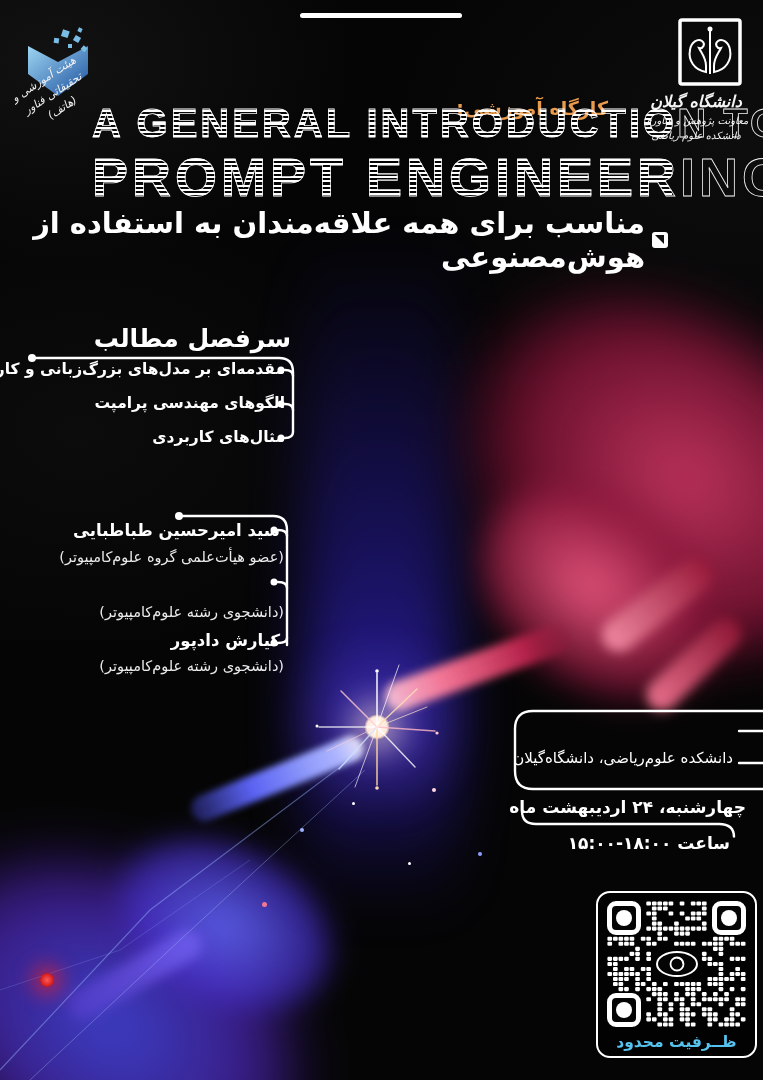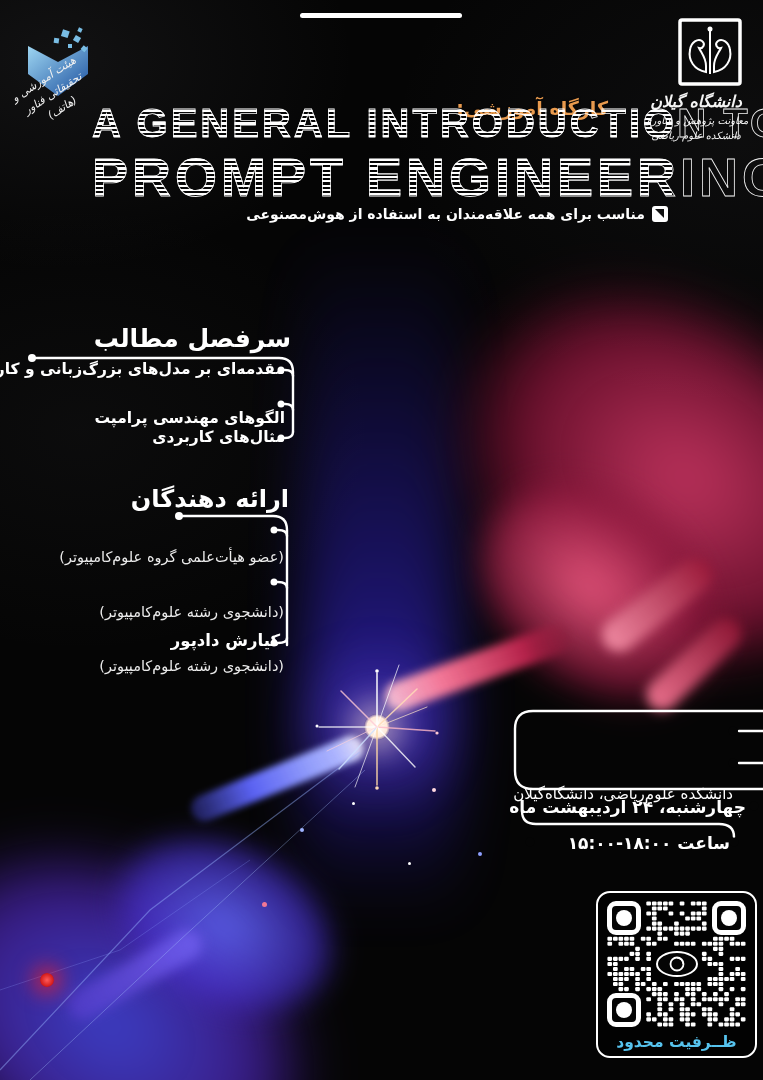--- a/index.html
+++ b/index.html
@@ -58,38 +58,38 @@
   .title{left:92px;width:580px;text-align:center;font-family:"Liberation Sans",sans-serif;
     font-weight:bold;color:#fff;white-space:nowrap;}
   .title-1{top:101px;font-size:40px;letter-spacing:3px;}
   .title-2{top:146px;font-size:54px;letter-spacing:4px;}
   @supports ((-webkit-background-clip:text) or (background-clip:text)){
     .title{background-image:repeating-linear-gradient(to bottom,#fff 0 2px, rgba(255,255,255,0) 2px 4.3px);
       -webkit-background-clip:text;background-clip:text;color:transparent;
       -webkit-text-stroke:.8px rgba(255,255,255,.95);}
   }
   .subtitle-row{right:95px;top:206px;display:flex;align-items:center;gap:7px;
-    font-size:14px;font-weight:bold;}
+    font-size:29px;font-weight:bold;}
   .prompt-icon{width:16px;height:16px;background:#fff;border-radius:3px;position:relative;flex:0 0 auto;}
   .prompt-icon::after{content:"";position:absolute;left:3px;top:3px;border-style:solid;
     border-width:0 0 9px 9px;border-color:transparent transparent #111 transparent;transform:rotate(-90deg);}
 
   
   .sec-heading{font-size:25px;font-weight:bold;color:#fff;}
   .topics-heading{right:472px;top:324px;}
   .topic-item{right:478px;font-size:15.5px;font-weight:bold;white-space:nowrap;}
   .presenters-heading{right:474px;top:485px;font-size:24px;}
   .presenter-name{right:483px;font-size:16.5px;font-weight:bold;white-space:nowrap;}
   .presenter-role{right:479px;font-size:14.5px;color:#ececec;white-space:nowrap;}
   svg.connector{position:absolute;overflow:visible;}
   svg.connector path, svg.connector line{fill:none;stroke:#fff;stroke-width:2.4;stroke-linecap:round;}
 
   
   .venue-line1{right:33px;top:716px;font-size:19px;font-weight:bold;white-space:nowrap;}
-  .venue-line2{right:30px;top:749px;font-size:15px;white-space:nowrap;margin-top:36px;}
+  .venue-line2{right:30px;top:749px;font-size:15px;white-space:nowrap;}
   .date-line{right:17px;top:797px;font-size:17px;font-weight:bold;white-space:nowrap;}
   .time-line{right:33px;top:833px;font-size:17px;font-weight:bold;white-space:nowrap;}
   .reg-heading{right:20px;top:861px;font-size:20px;font-weight:bold;white-space:nowrap;}
 
   
   .qr-box{left:596px;top:891px;width:157px;height:163px;border:2.5px solid #fff;border-radius:14px;
     background:rgba(0,0,0,.55);}
   .qr-area{position:absolute;left:9px;top:8px;width:139px;height:126px;}
   .finder{position:absolute;width:24px;height:24px;border:5px solid #fff;border-radius:9px;background:#050505;}
   .finder::after{content:"";position:absolute;inset:4px;background:#fff;border-radius:50%;}
@@ -199,34 +199,34 @@
     <circle cx="12" cy="10" r="4" fill="#fff" stroke="none"></circle>
     <path d="M16,10 H259 Q273,10 273,24 V84"></path>
     <path d="M273,28 Q273,22 265,22"></path>
       <circle cx="261" cy="22" r="3.5" fill="#fff" stroke="none"></circle>
     <path d="M273,62 Q273,56 265,56"></path>
       <circle cx="261" cy="56" r="3.5" fill="#fff" stroke="none"></circle>
     <path d="M273,84 Q273,90 265,90"></path>
       <circle cx="261" cy="90" r="3.5" fill="#fff" stroke="none"></circle>
   </svg>
   <div class="abs topic-item" dir="rtl" style="top:360px;">مقدمه‌ای بر مدل‌های بزرگ‌زبانی و کاربردها</div>
-  <div class="abs topic-item" dir="rtl" style="top:394px;margin-top:15px;">الگوهای مهندسی پرامپت</div>
+  <div class="abs topic-item" dir="rtl" style="top:394px;">الگوهای مهندسی پرامپت</div>
   <div class="abs topic-item" dir="rtl" style="top:428px;">مثال‌های کاربردی</div>
 
-  <div class="abs sec-heading presenters-heading" dir="rtl">ارائه دهندگان</div>
   <svg class="connector" style="left:165px;top:510px;width:135px;height:160px;">
     <circle cx="14" cy="6" r="4" fill="#fff" stroke="none"></circle>
     <path d="M18,6 H108 Q122,6 122,20 V135"></path>
     <path d="M122,26 Q122,20 113,20"></path>
       <circle cx="109" cy="20" r="3.5" fill="#fff" stroke="none"></circle>
     <path d="M122,78 Q122,72 113,72"></path>
       <circle cx="109" cy="72" r="3.5" fill="#fff" stroke="none"></circle>
     <path d="M122,128 Q122,133 113,133"></path>
       <circle cx="109" cy="133" r="3.5" fill="#fff" stroke="none"></circle>
   </svg>
+  <div class="abs presenter-name" dir="rtl" style="top:521px;">سید امیرحسین طباطبایی</div>
   <div class="abs presenter-role" dir="rtl" style="top:549px;">(عضو هیأت‌علمی گروه علوم‌کامپیوتر)</div>
   <div class="abs presenter-role" dir="rtl" style="top:604px;">(دانشجوی رشته علوم‌کامپیوتر)</div>
   <div class="abs presenter-name" dir="rtl" style="top:631px;">کیارش دادپور</div>
   <div class="abs presenter-role" dir="rtl" style="top:658px;">(دانشجوی رشته علوم‌کامپیوتر)</div>
 
   <svg class="connector" style="left:505px;top:703px;width:258px;height:94px;">
     <path d="M258,8 H28 Q10,8 10,26 V68 Q10,86 28,86 H258" stroke-width="3"></path>
     <line x1="258" y1="28" x2="234" y2="28"></line>
       <circle cx="228" cy="28" r="4.5" fill="#050505"></circle>
     <line x1="258" y1="60" x2="234" y2="60"></line>

